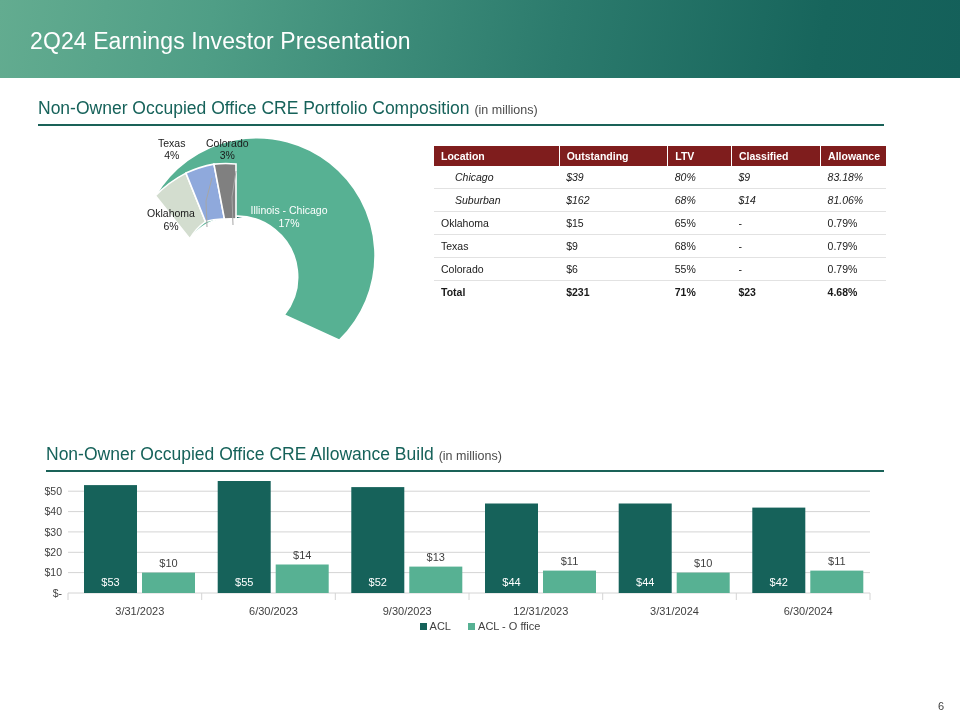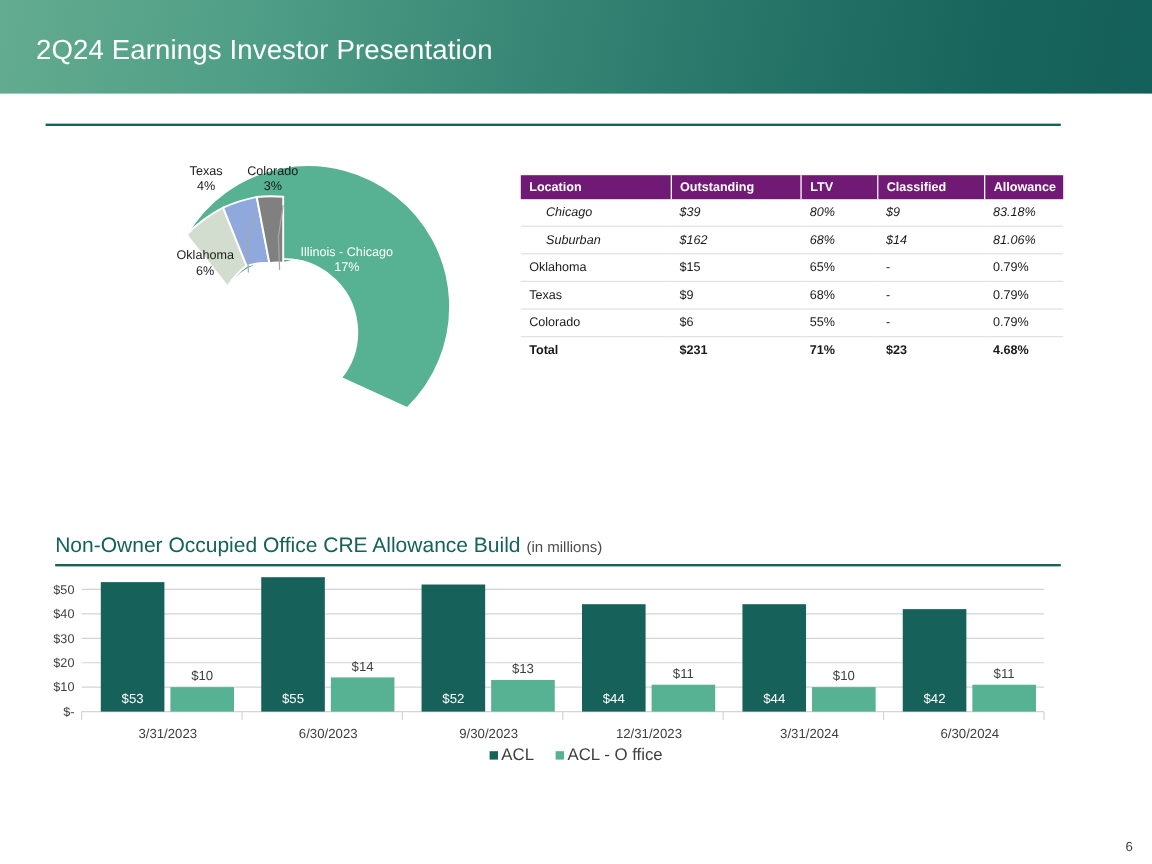--- a/index.html
+++ b/index.html
@@ -107,21 +107,21 @@
   
   #cre-table {
     position: absolute;
     left: 434px; top: 146px;
     width: 452px;
     border-collapse: collapse;
     font-size: 10.5px;
     color: #1a1a1a;
   }
   #cre-table th {
-    background: #701a75;
+    background: #7f1d1d;
     color: #ffffff;
     font-size: 10.5px;
     font-weight: bold;
     text-align: left;
     padding: 4px 6px 4px 7px;
     border-right: 1px solid #ffffff;
     white-space: nowrap;
   }
   #cre-table th:last-child { border-right: none; }
   #cre-table td {
@@ -162,21 +162,21 @@
   }
   .xcat-lbl {
     font-size: 11px;
     fill: #3f3f3f;
   }
   #bar-legend {
     position: absolute;
     left: 0; top: 153px;
     width: 920px;
     text-align: center;
-    font-size: 14px;
+    font-size: 11px;
     color: #3f3f3f;
   }
   .lg-item {
     display: inline-block;
     margin: 0 7px;
     white-space: nowrap;
   }
   .lg-swatch {
     display: inline-block;
     width: 7px; height: 7px;
@@ -194,20 +194,24 @@
 </style>
 </head>
 <body>
 
 <div id="header-band">
   <div id="header-title">2Q24 Earnings Investor Presentation</div>
 
 </div>
 
 <div class="section" style="left:38px; top:98px; width:846px;">
+  <div class="sec-title">
+    <span>Non-Owner  Occupied Office CRE Portfolio Composition</span>
+    <span class="unit">(in millions)</span>
+  </div>
   <div class="sec-rule"></div>
 </div>
 
 <div id="donut-area">
   <svg id="donut-svg" width="400" height="285" viewBox="0 0 400 285">
 
     <path d="M 216 29 A 118 118 0 0 1 319.42 205.17 L 264.21 179.90 A 55 55 0 0 0 216 84 Z" fill="#16625a" stroke="#ffffff" stroke-width="1.6"></path>
 
     <path d="M 319.42 205.17 A 118 118 0 1 0 135.45 60.68 L 169.75 103.77 A 55 55 0 1 1 264.21 179.90 Z" fill="#57b193" stroke="#ffffff" stroke-width="1.6"></path>
 

